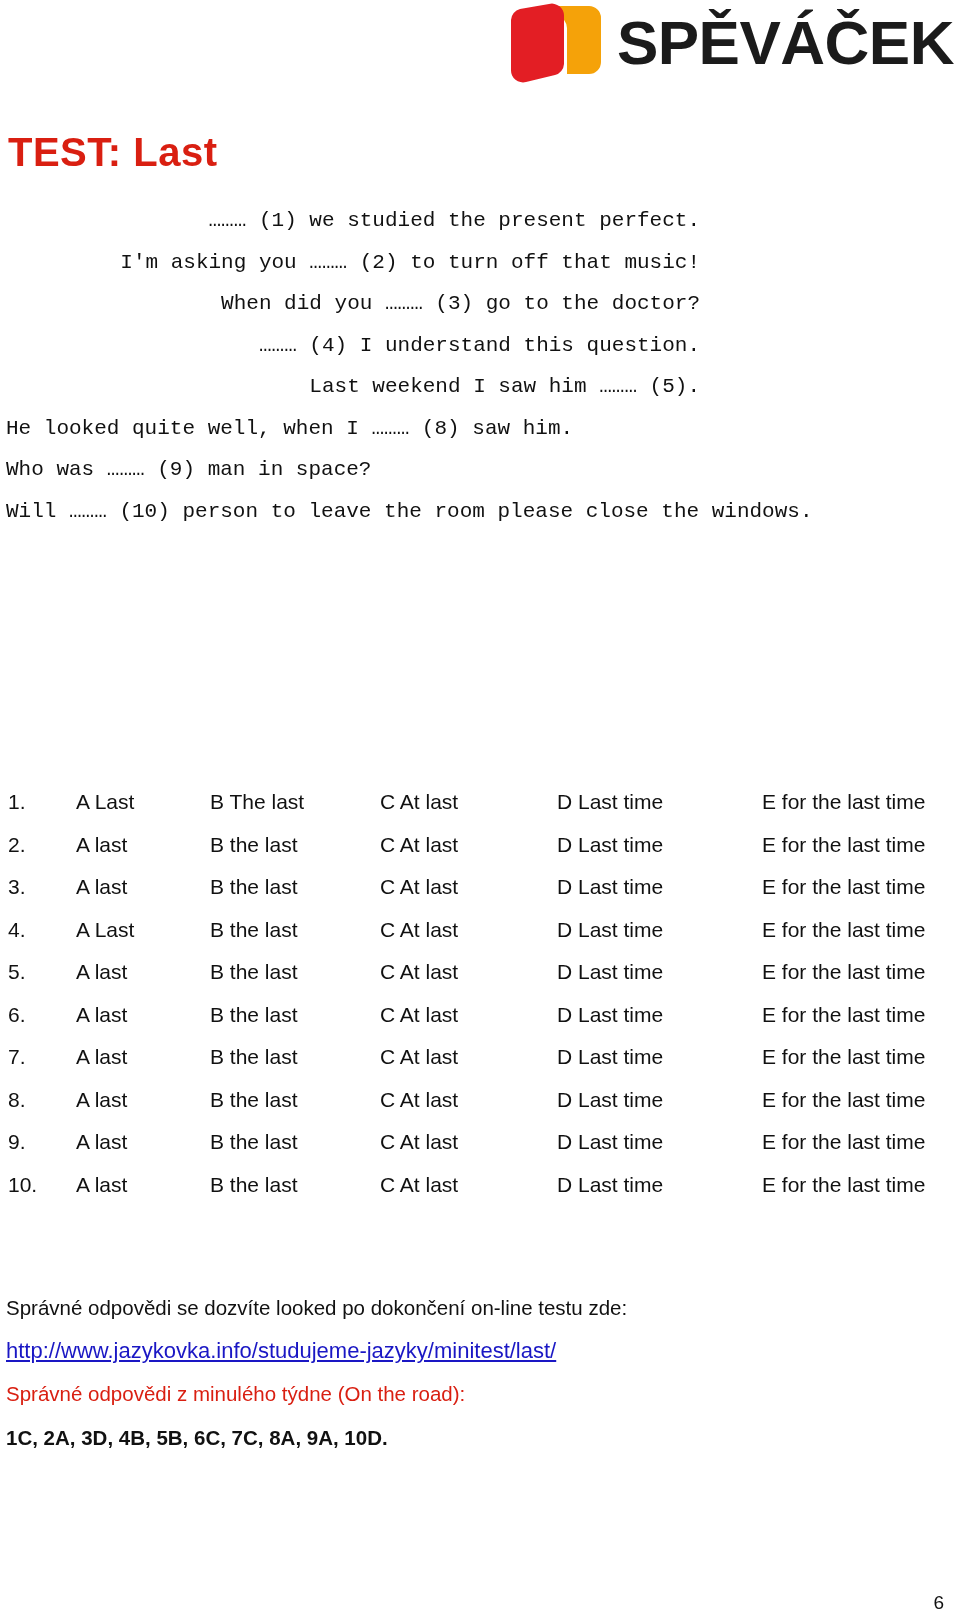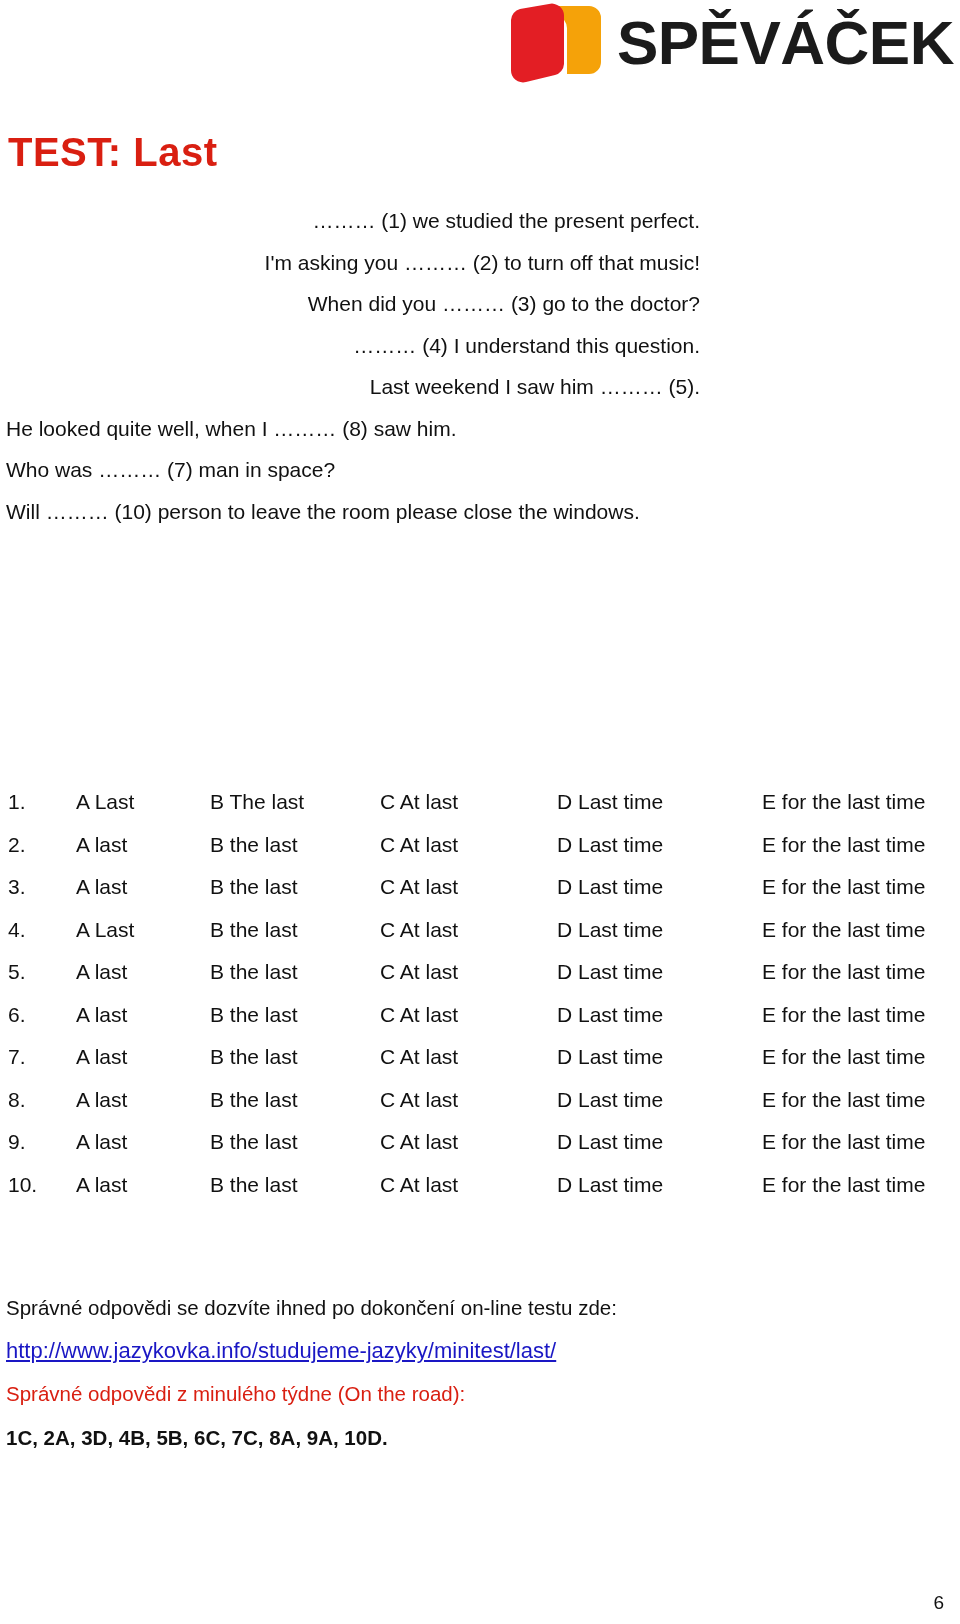--- a/index.html
+++ b/index.html
@@ -67,20 +67,21 @@
     left: 0;
     top: 200px;
     width: 700px;
   }
   .sentence {
     font-size: 21px;
     line-height: 41.5px;
     color: #111111;
     white-space: nowrap;
     text-align: right;
+    font-family: Liberation Mono, monospace;
   }
   .sentence.left {
     text-align: left;
     padding-left: 6px;
   }
 
   
   .options {
     position: absolute;
     left: 0;
@@ -175,21 +176,21 @@
 
 <div class="title">TEST: Last</div>
 
 <div class="sentences">
   <div class="sentence">……… (1) we studied the present perfect.</div>
   <div class="sentence">I'm asking you ……… (2) to turn off that music!</div>
   <div class="sentence">When did you ……… (3) go to the doctor?</div>
   <div class="sentence">……… (4) I understand this question.</div>
   <div class="sentence">Last weekend I saw him ……… (5).</div>
   <div class="sentence left">He looked quite well, when I ……… (8) saw him.</div>
-  <div class="sentence left">Who was ……… (7) man in space?</div>
+  <div class="sentence left">Who was ……… (9) man in space?</div>
   <div class="sentence left">Will ……… (10) person to leave the room please close the windows.</div>
 </div>
 
 <div class="options">
 
   <div class="opt-row">
     <span class="opt-num">1.</span>
     <span class="opt-a">A Last</span>
     <span class="opt-b">B The last</span>
     <span class="opt-c">C At last</span>
@@ -274,21 +275,21 @@
     <span class="opt-a">A last</span>
     <span class="opt-b">B the last</span>
     <span class="opt-c">C At last</span>
     <span class="opt-d">D Last time</span>
     <span class="opt-e">E for the last time</span>
   </div>
 
 </div>
 
 <div class="footer">
-  <div class="footer-line"><span>Správné odpovědi se dozvíte ihned po dokončení on-line testu </span><span class="b">zde:</span></div>
+  <div class="footer-line"><span>Správné odpovědi se dozvíte looked po dokončení on-line testu </span><span class="b">zde:</span></div>
 
   <div class="link-line"><span class="url">http://www.jazykovka.info/studujeme-jazyky/minitest/last/</span></div>
 
   <div class="red-bold">Správné odpovědi z minulého týdne (On the road):</div>
 
   <div class="answers">1C, 2A, 3D, 4B, 5B, 6C, 7C, 8A, 9A, 10D.</div>
 </div>
 
 <div class="page-number">6</div>
 

